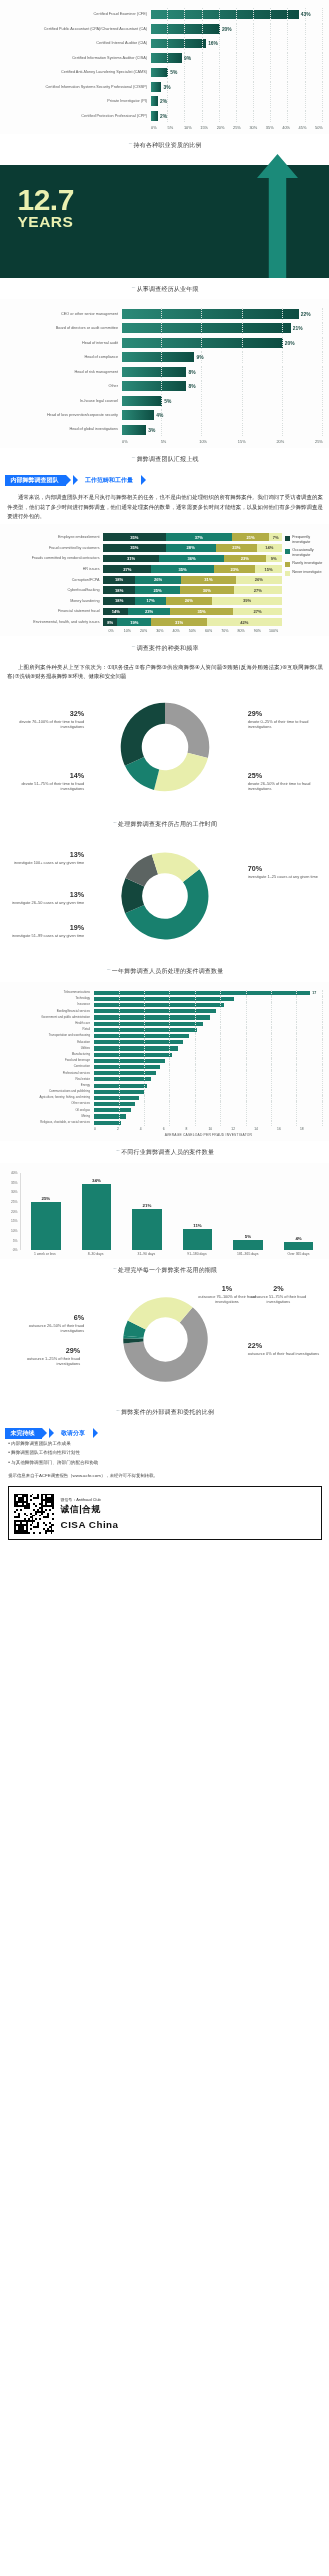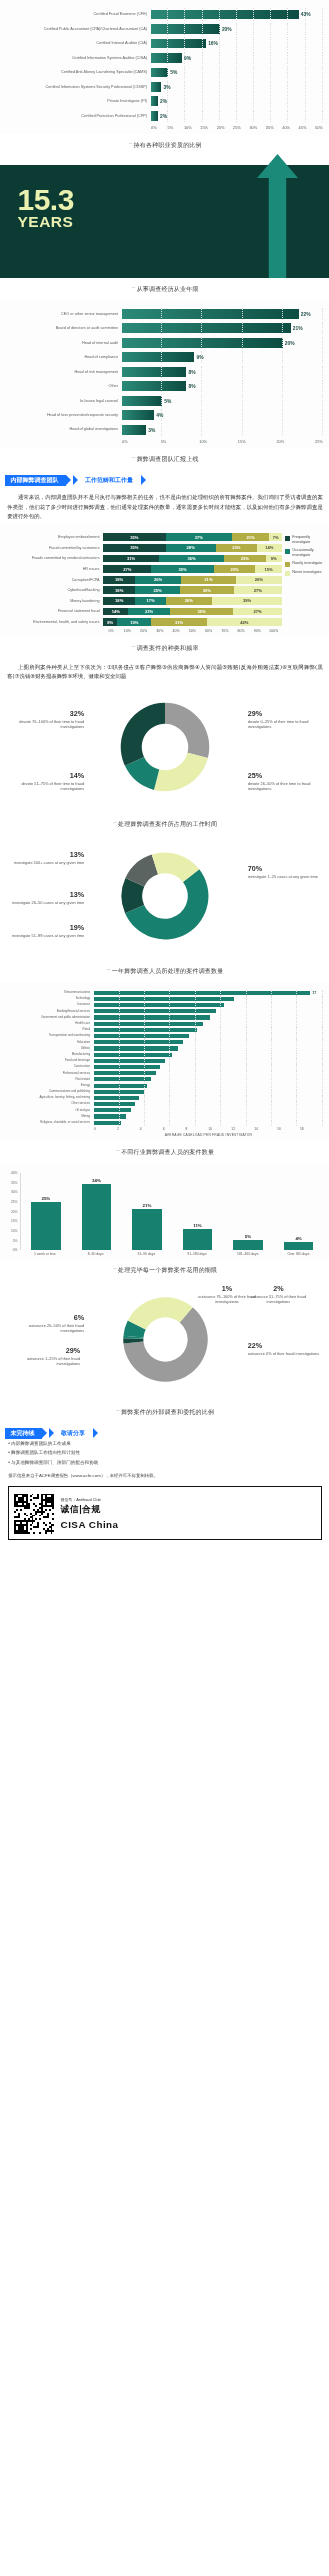--- a/index.html
+++ b/index.html
@@ -317,21 +317,21 @@
           <span>45%</span>
           <span style="flex: 0 0 auto;">50%</span>
         </div>
     </div>
   </div>
   <div class="cap">
     <span class="sq">⌒</span><span>持有各种职业资质的比例</span>
   </div>
 
   <div class="stat-band">
-    <div class="stat-num">15.3</div>
+    <div class="stat-num">12.7</div>
     <div class="stat-unit">YEARS</div>
     <div class="arrow-wrap">
       <svg viewBox="0 0 80 300" preserveAspectRatio="none">
         <polygon points="40,0 80,58 57,58 57,300 23,300 23,58 0,58" fill="#1b8a79"></polygon>
       </svg>
     </div>
   </div>
   <div class="cap">
     <span class="sq">⌒</span><span>从事调查经历从业年限</span>
   </div>

